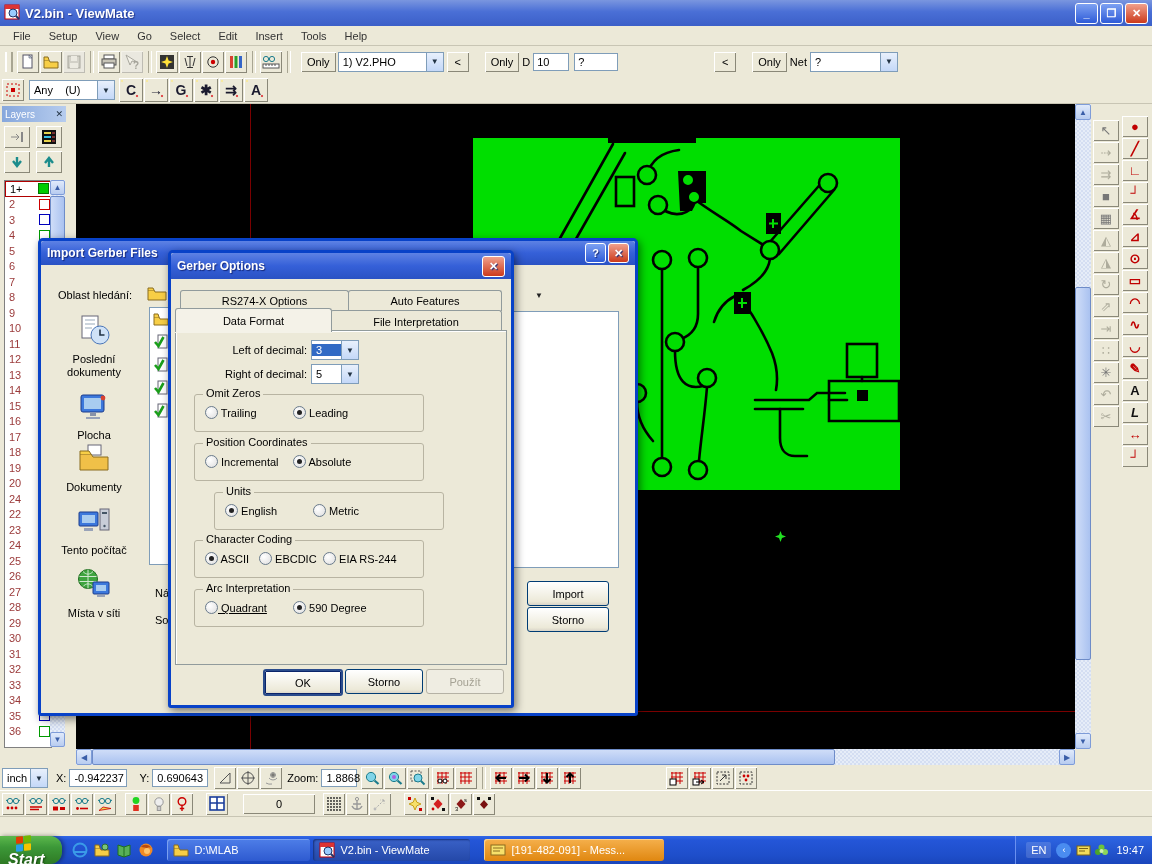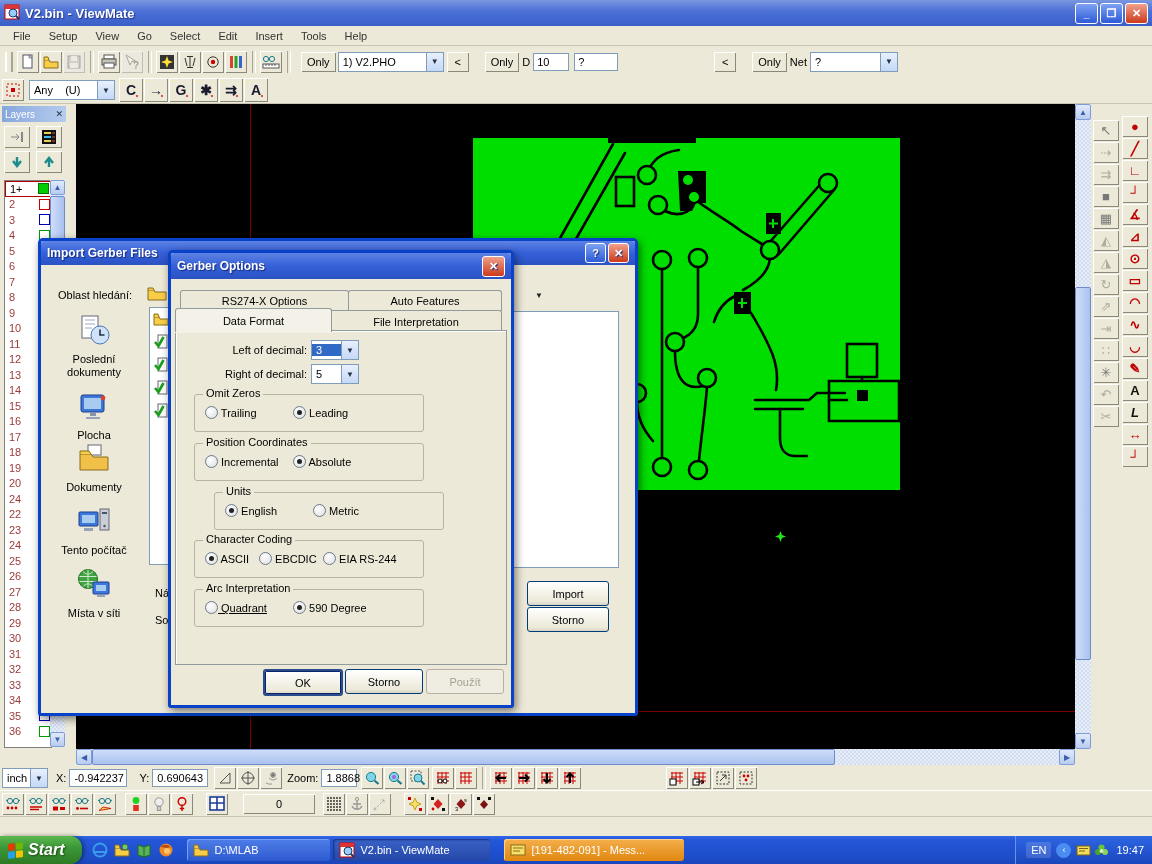--- a/index.html
+++ b/index.html
@@ -70,21 +70,21 @@
   .tabpanel{position:absolute;border:1px solid #919B9C;background:#ECE9D8;box-shadow:inset 1px 1px 0 #fff;}
   .place{position:absolute;width:90px;text-align:center;}
   .place .plabel{margin-top:2px;line-height:13px;}
   
   #hud1{left:0;top:766px;width:1152px;height:24px;padding-left:2px;}
   #hud2{left:0;top:790px;width:1152px;height:26px;padding-left:2px;border-top:1px solid #fff;}
   #bottomstrip{left:0;top:816px;width:1152px;height:20px;background:#ECE9D8;border-top:1px solid #C8C5B4;}
   .hud-field{background:#fff;border:1px solid #7F9DB9;height:18px;display:flex;align-items:center;padding:0 4px;box-sizing:border-box;}
   
   #taskbar{left:0;top:836px;width:1152px;height:28px;background:linear-gradient(180deg,#3168E8 0%,#2456D8 15%,#1E4ECA 70%,#1A46BC 100%);display:flex;align-items:center;}
-  #startbtn{height:28px;padding:0 18px 0 8px;background:linear-gradient(180deg,#5CB84C 0%,#3C9838 40%,#2E7A24 100%);border-radius:0 12px 12px 0;display:flex;align-items:center;color:#fff;font-weight:bold;font-style:italic;font-size:16px;text-shadow:1px 1px 2px #1A4A12;box-shadow:2px 0 4px rgba(0,0,0,.4);}
+  #startbtn{height:28px;padding:0 18px 0 8px;background:linear-gradient(180deg,#5CB84C 0%,#3C9838 40%,#2E7A24 100%);border-radius:0 12px 12px 0;display:flex;align-items:center;color:#fff;font-weight:bold;font-style:italic;font-size:16px;text-shadow:1px 1px 2px #1A4A12;box-shadow:2px 0 4px rgba(0,0,0,.4);flex-direction:column;}
   .task{height:22px;margin-left:3px;border-radius:3px;display:flex;align-items:center;padding:0 6px;color:#fff;font-size:11px;box-sizing:border-box;overflow:hidden;white-space:nowrap;}
   .task.normal{background:linear-gradient(180deg,#4E7EE8,#2E5AD0);box-shadow:inset 1px 1px 0 #7AA0F0;width:143px;}
   .task.active{background:linear-gradient(180deg,#3A62C8,#2448A8);box-shadow:inset 1px 1px 2px #16307A;width:157px;}
   .task.alert{background:linear-gradient(180deg,#F5B04C,#E08710);box-shadow:inset 1px 1px 0 #FFD28A;width:180px;margin-left:14px;}
   #tray{margin-left:auto;height:28px;display:flex;align-items:center;padding:0 8px 0 10px;background:linear-gradient(180deg,#2E66E4,#1A46BC);border-left:1px solid #6A90F0;}
   .flag{display:grid;grid-template-columns:7px 7px;grid-template-rows:7px 7px;gap:1px;margin-right:5px;transform:skewY(-6deg);}
   .flag i{border-radius:1px;}
 </style>
 </head>
 <body>

